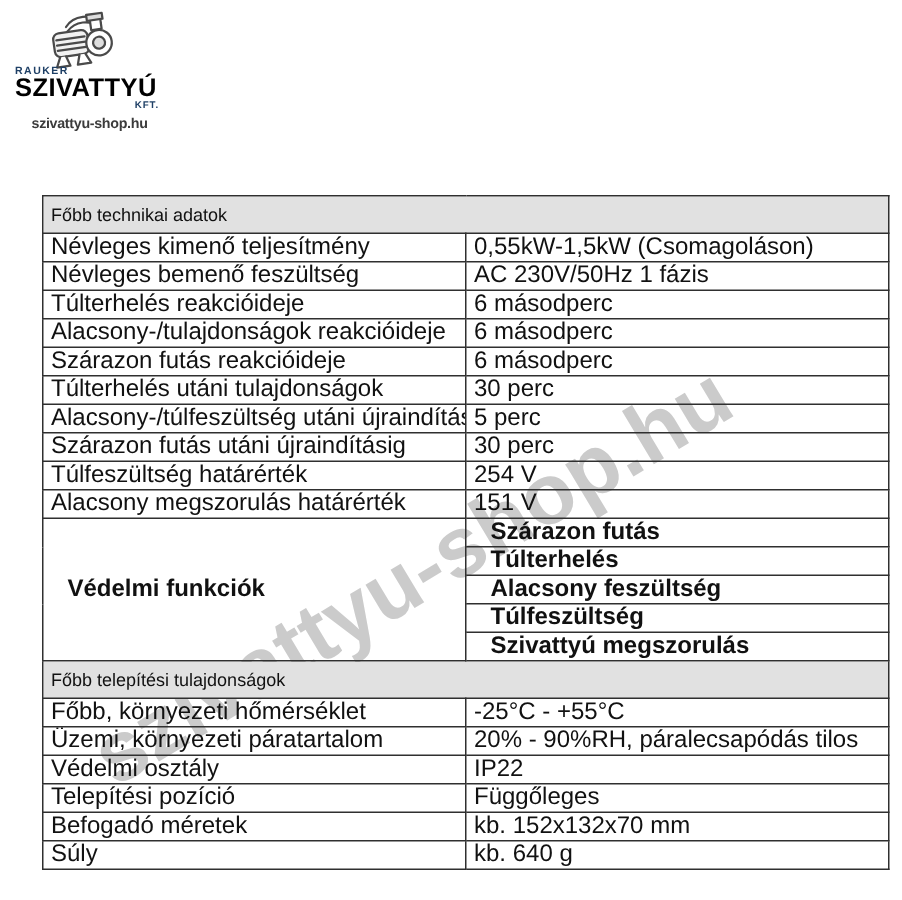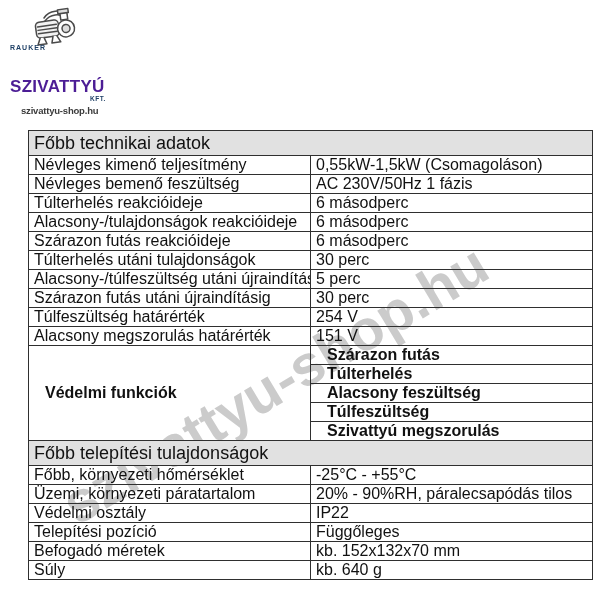--- a/index.html
+++ b/index.html
@@ -14,22 +14,22 @@
   .page{position:absolute;inset:0;background:#fff;}
 
   
   .logo{position:absolute;left:10px;top:6px;width:96px;}
   .logo-pump{display:block;margin-left:20px;}
   .brand-prefix{
     font-size:7px;font-weight:bold;color:#1f4066;
     letter-spacing:1px;margin-top:-2px;
   }
   .brand-main{
-    font-size:17px;font-weight:800;color:#4c1d95;
-    letter-spacing:.3px;line-height:15px;white-space:nowrap;margin-top:28px;
+    font-size:17px;font-weight:800;color:#000000;
+    letter-spacing:.3px;line-height:15px;white-space:nowrap;
   }
   .brand-suffix{
     font-size:6.5px;font-weight:bold;color:#1f4066;
     text-align:right;letter-spacing:.6px;margin-top:1px;
   }
   .brand-site{
     font-size:9.5px;font-weight:bold;color:#3b3b3b;
     margin-top:3px;margin-left:11px;letter-spacing:-.2px;white-space:nowrap;
   }
 
@@ -55,21 +55,21 @@
   .spec-table td{
     border:1px solid #2f2f2f;
     font-size:16px;line-height:16px;
     padding:1px 5px;
     white-space:nowrap;overflow:hidden;
     background:transparent;
     vertical-align:middle;
   }
   .spec-table td.section-header{
     background:#e1e1e1;
-    padding:4px 5px;line-height:16px;font-size:18px;
+    padding:4px 5px;line-height:16px;font-size:12px;
   }
   .spec-table td.bold{font-weight:bold;padding-left:16px;}
   .spec-table td.merged{vertical-align:middle;}
 </style>
 </head>
 <body>
 
 <div class="page">
 
   <div class="logo">

